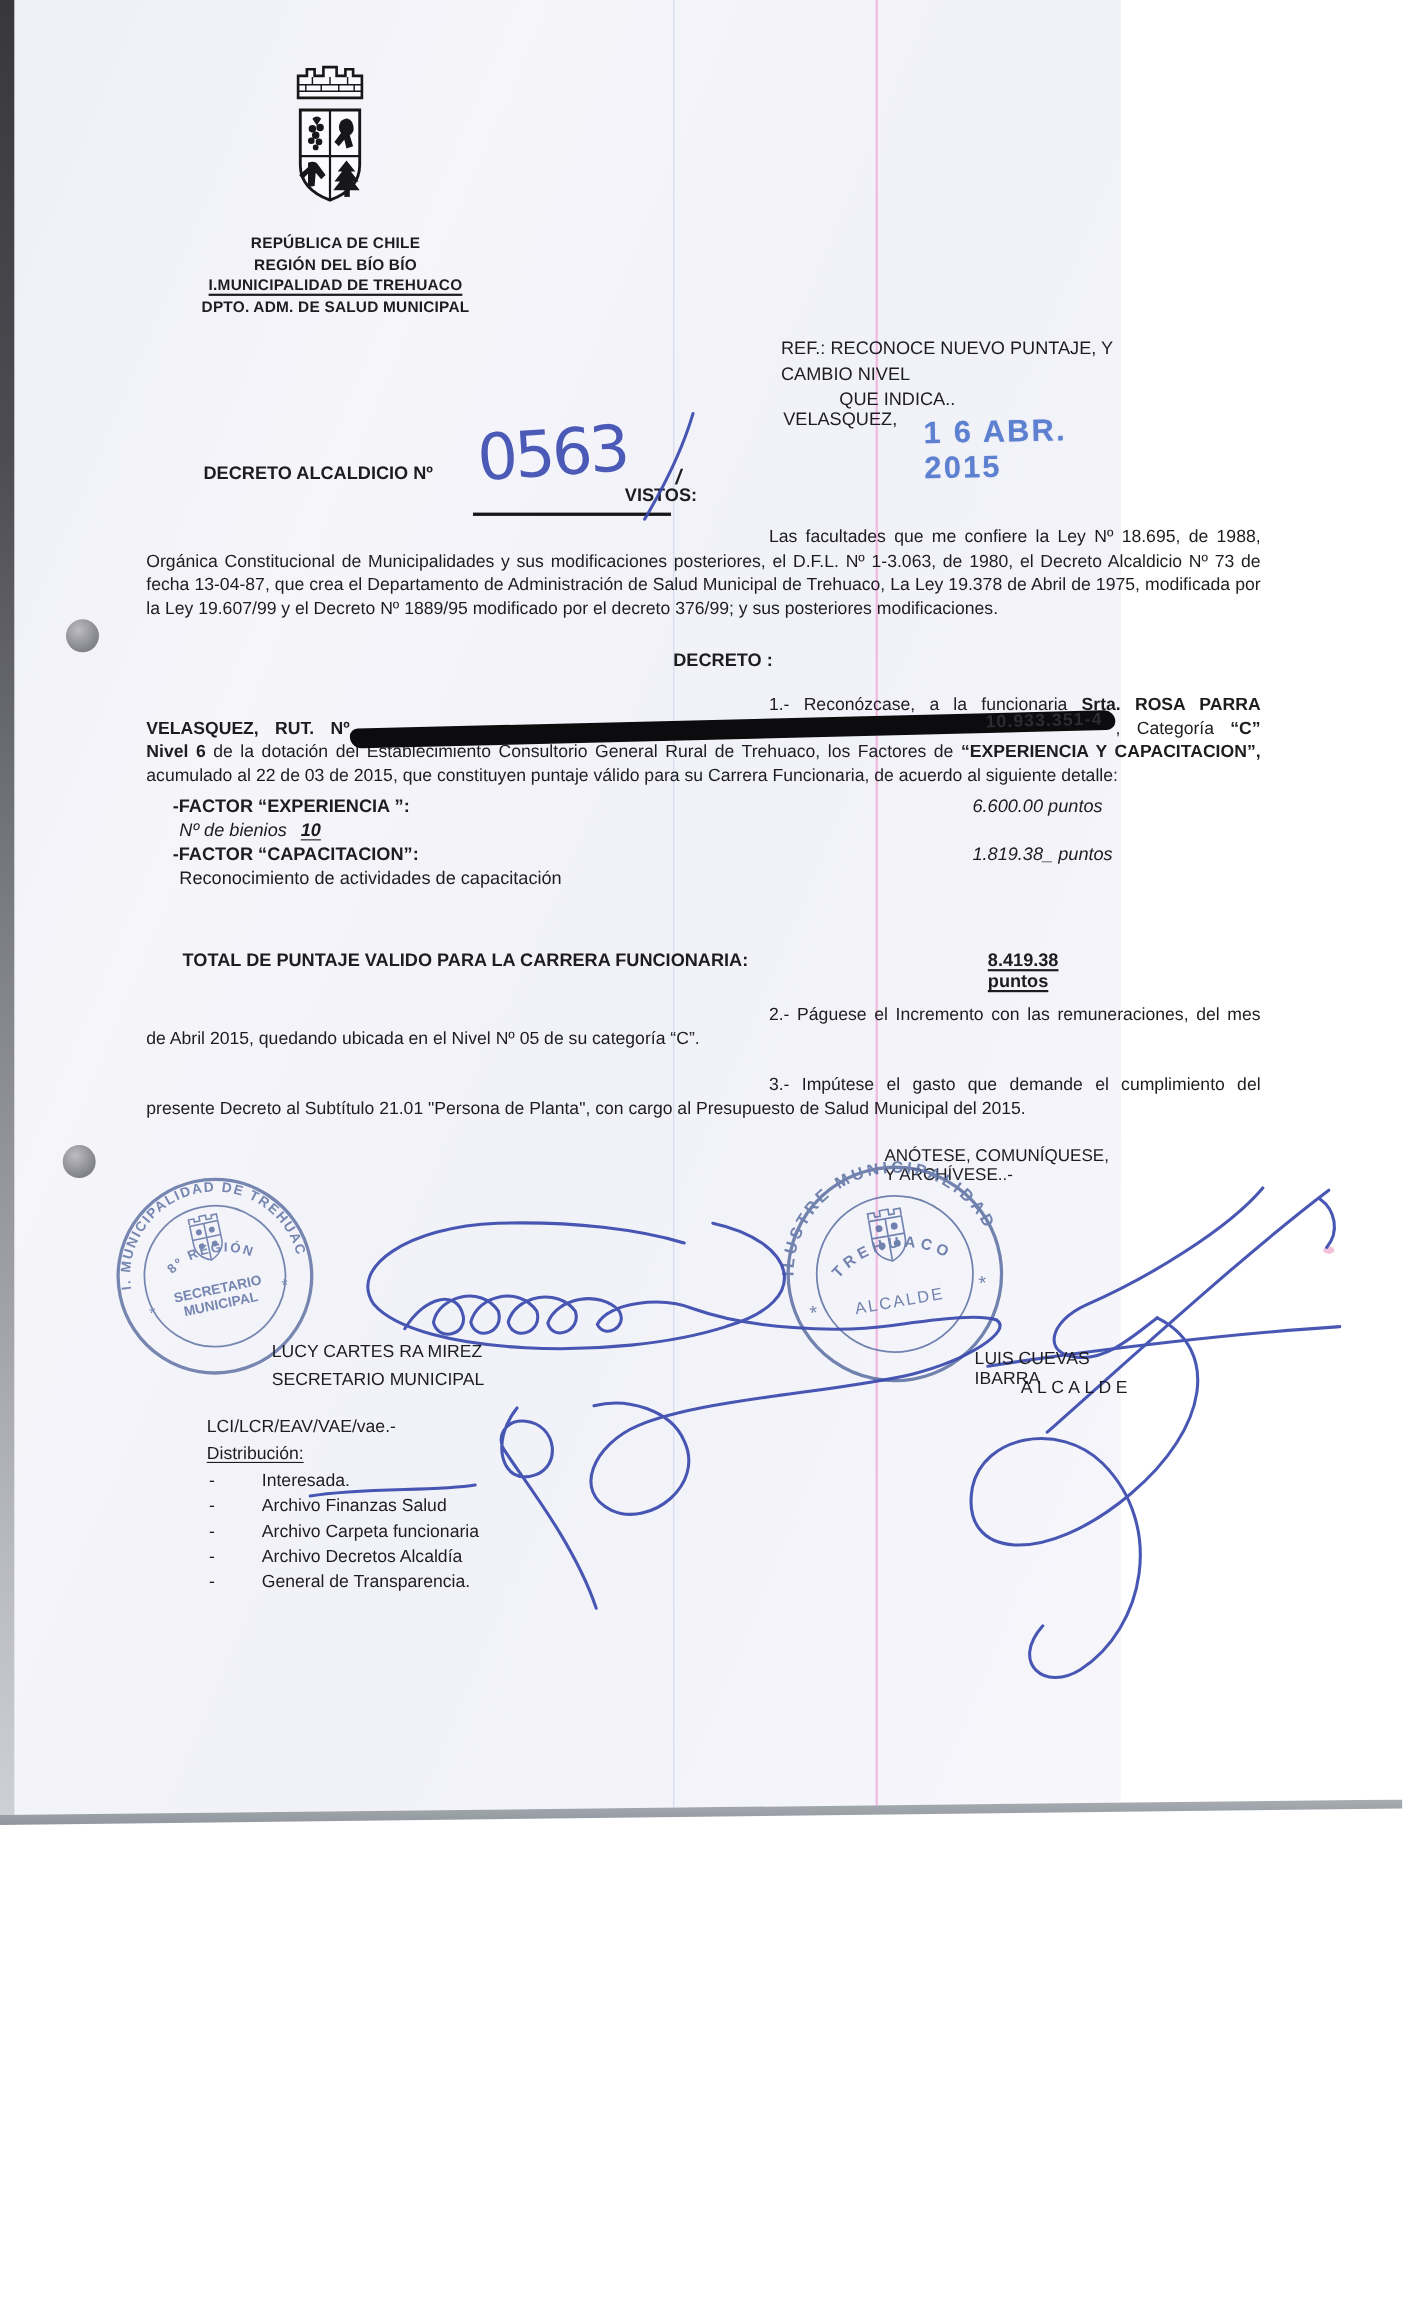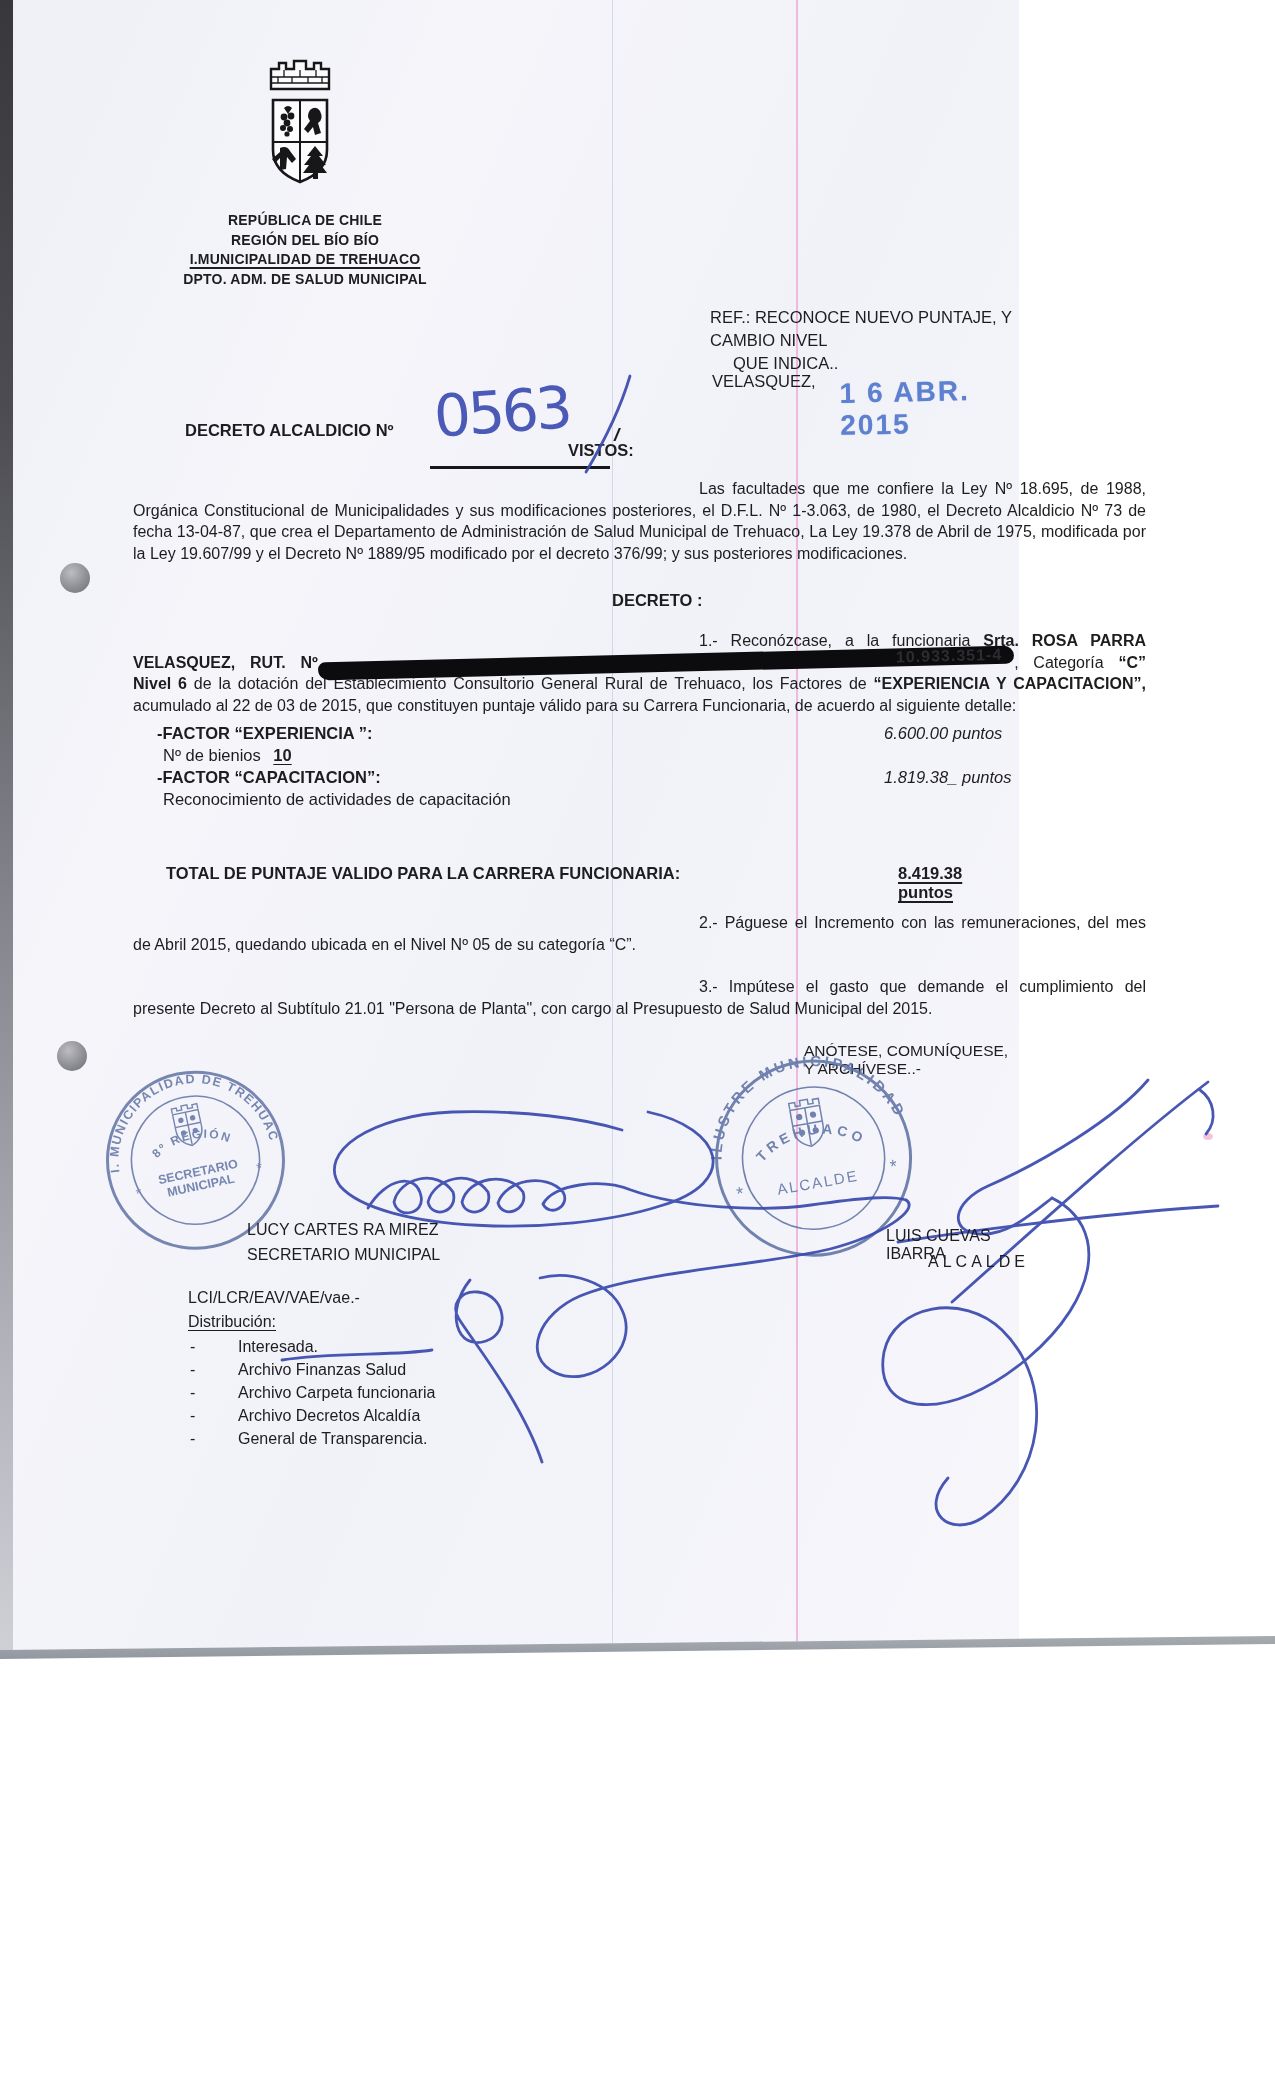--- a/index.html
+++ b/index.html
@@ -32,21 +32,21 @@
   }
   .hole1{left:60px;top:563px;}
   .hole2{left:57px;top:1041px;}
   
   .letterhead{left:100px;top:211px;width:410px;text-align:center;font-weight:bold;
     font-size:14px;line-height:19.5px;letter-spacing:.2px;}
   .letterhead .u{text-decoration:underline;text-decoration-thickness:2px;text-underline-offset:3px;}
   .crest{left:254px;top:56px;}
   
   .ref{left:710px;top:306px;font-size:16.5px;line-height:23px;}
-  .ref .l2{margin-left:23px;}
+  .ref .l2{margin-left:53px;}
   .place{left:712px;top:372px;font-size:16.5px;}
   .datestamp{
     left:840px;top:376px;color:#4f74cc;font-weight:bold;font-size:28px;letter-spacing:2px;
     transform:rotate(-1.2deg);opacity:.9;text-shadow:0 0 1px rgba(79,116,204,.55);
   }
   
   .decree-label{left:185px;top:421px;font-size:16.5px;font-weight:bold;}
   .decree-underline{left:430px;top:430px;width:180px;height:36px;border-bottom:3px solid #17171a;}
   .hand-number{
     left:434px;top:383px;font-size:58px;line-height:58px;color:#3e4eb2;
@@ -153,21 +153,21 @@
   <div class="abs decree-slash">/</div>
 
   <div class="abs h-bold vistos-h">VISTOS:</div>
   <p class="abs p p1">Las facultades que me confiere la Ley Nº 18.695, de 1988, Orgánica Constitucional de Municipalidades y sus modificaciones posteriores, el D.F.L. Nº 1-3.063, de 1980, el Decreto Alcaldicio Nº 73 de fecha 13-04-87, que crea el Departamento de Administración de Salud Municipal de Trehuaco, La Ley 19.378 de Abril de 1975, modificada por la Ley 19.607/99 y el Decreto Nº 1889/95 modificado por el decreto 376/99; y sus posteriores modificaciones.</p>
 
   <div class="abs h-bold decreto-h">DECRETO :</div>
   <p class="abs p p2"><span>1.- Reconózcase,  a la funcionaria </span><b>Srta. ROSA PARRA VELASQUEZ,</b><span> </span><b>RUT. Nº</b><span class="redact">10.933.351-4</span><span>, Categoría </span><b>“C” Nivel 6</b><span> de la dotación del Establecimiento Consultorio General Rural de Trehuaco, los Factores de </span><b>“EXPERIENCIA  Y CAPACITACION”,</b><span> acumulado al 22 de 03 de 2015, que constituyen puntaje válido para su Carrera Funcionaria, de acuerdo al siguiente detalle:</span></p>
 
   <div class="abs frow fb" style="left:157px;top:724px;">-FACTOR “EXPERIENCIA ”:</div>
   <div class="abs frow fval" style="top:724px;">6.600.00 puntos</div>
-  <div class="abs frow" style="left:163px;top:746px;">
+  <div class="abs frow" style="left:163px;top:746px;font-style:italic;">
     <span>Nº de bienios</span>
     <span class="num-u" style="margin-left:8px;">10</span>
   </div>
   <div class="abs frow fb" style="left:157px;top:768px;">-FACTOR “CAPACITACION”:</div>
   <div class="abs frow fval" style="top:768px;">1.819.38_ puntos</div>
   <div class="abs frow" style="left:163px;top:790px;">Reconocimiento de actividades de capacitación</div>
 
   <div class="abs total-label">TOTAL DE PUNTAJE VALIDO  PARA  LA CARRERA FUNCIONARIA:</div>
   <div class="abs total-value">8.419.38 puntos</div>
 

